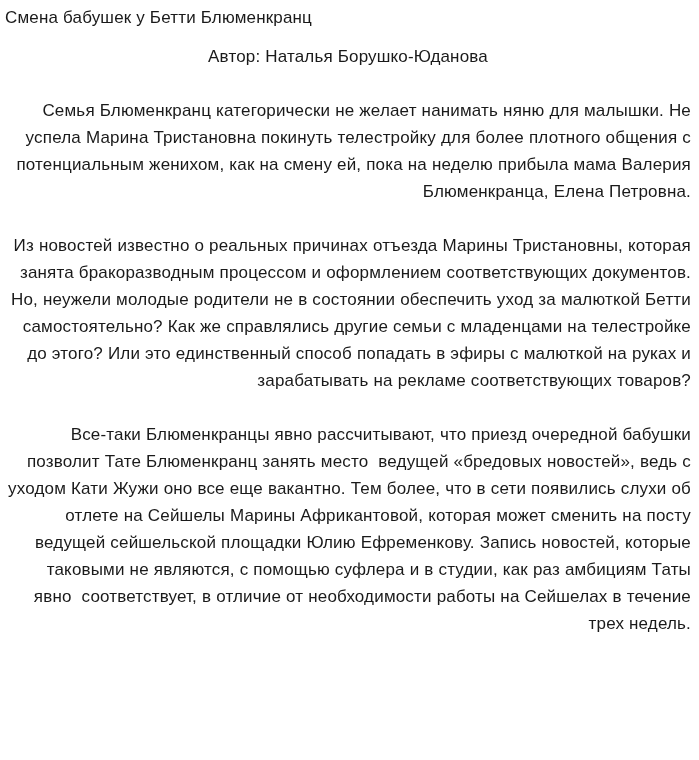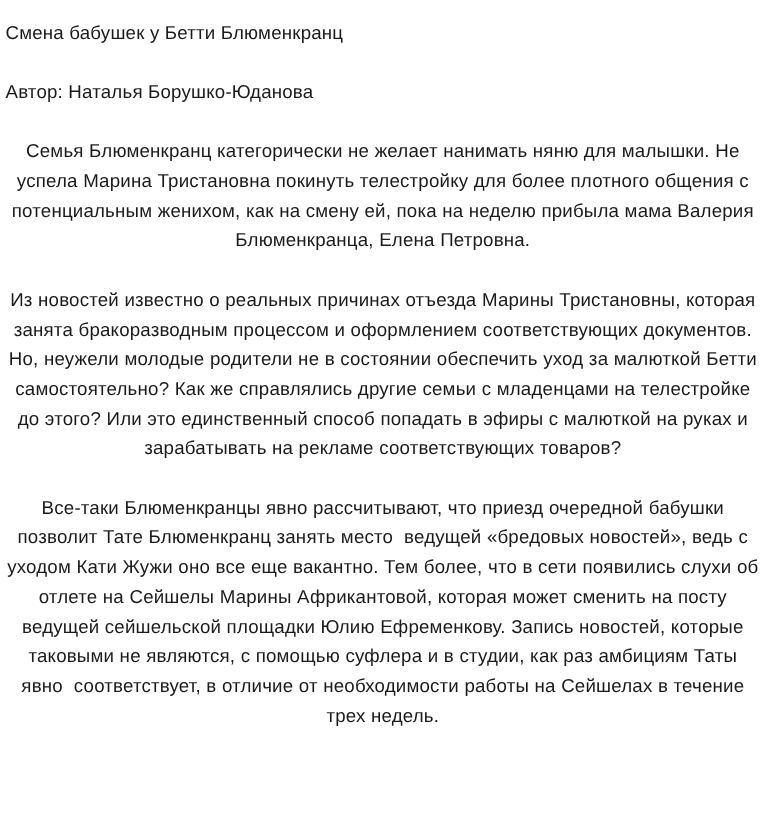--- a/index.html
+++ b/index.html
@@ -12,46 +12,47 @@
     width: 699px;
     height: 760px;
     overflow: hidden;
     font-family: "Liberation Sans", "DejaVu Sans", sans-serif;
     color: #1a1a1a;
     -webkit-font-smoothing: antialiased;
   }
   .article {
     box-sizing: border-box;
     width: 699px;
-    padding: 16px 8px 0 5px;
+    padding: 4px 8px 0 5px;
   }
   .title {
     font-size: 17px;
     line-height: 27px;
     font-weight: 400;
     color: #1a1a1a;
     margin: 0;
     letter-spacing: 0.01em;
   }
   .byline {
     font-size: 17px;
     line-height: 27px;
     font-weight: 400;
     color: #1a1a1a;
-    margin: 27px 0 0 0;
+    margin: 12px 0 0 0;
     letter-spacing: 0.01em;
+    text-align: center;
   }
   .para {
     font-size: 17px;
     line-height: 27px;
     font-weight: 400;
     color: #1a1a1a;
     margin: 27px 0 0 0;
     max-width: 686px;
-    text-align: center;
+    text-align: right;
     white-space: pre-wrap;
     letter-spacing: 0.01em;
     word-spacing: 0.005em;
   }
 </style>
 </head>
 <body>
 
 <div class="article">
 

